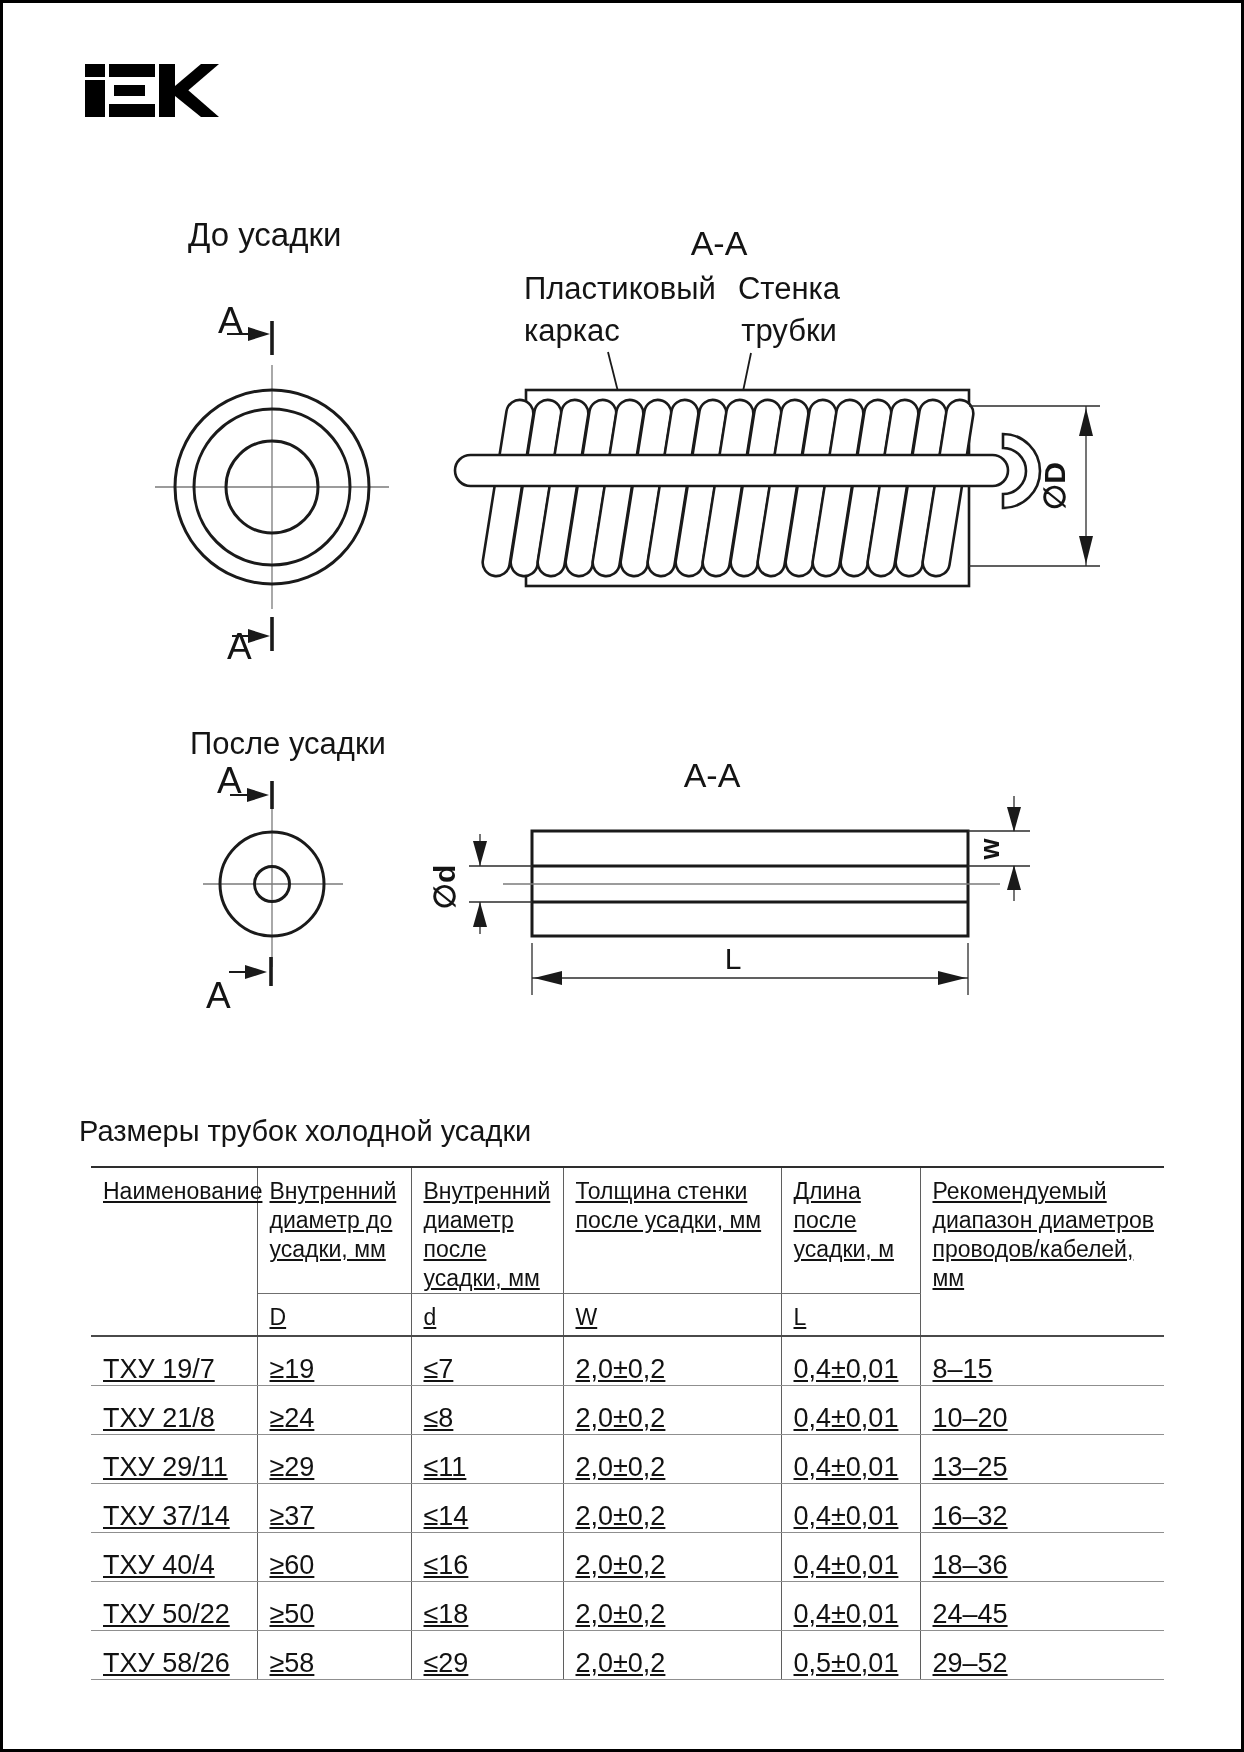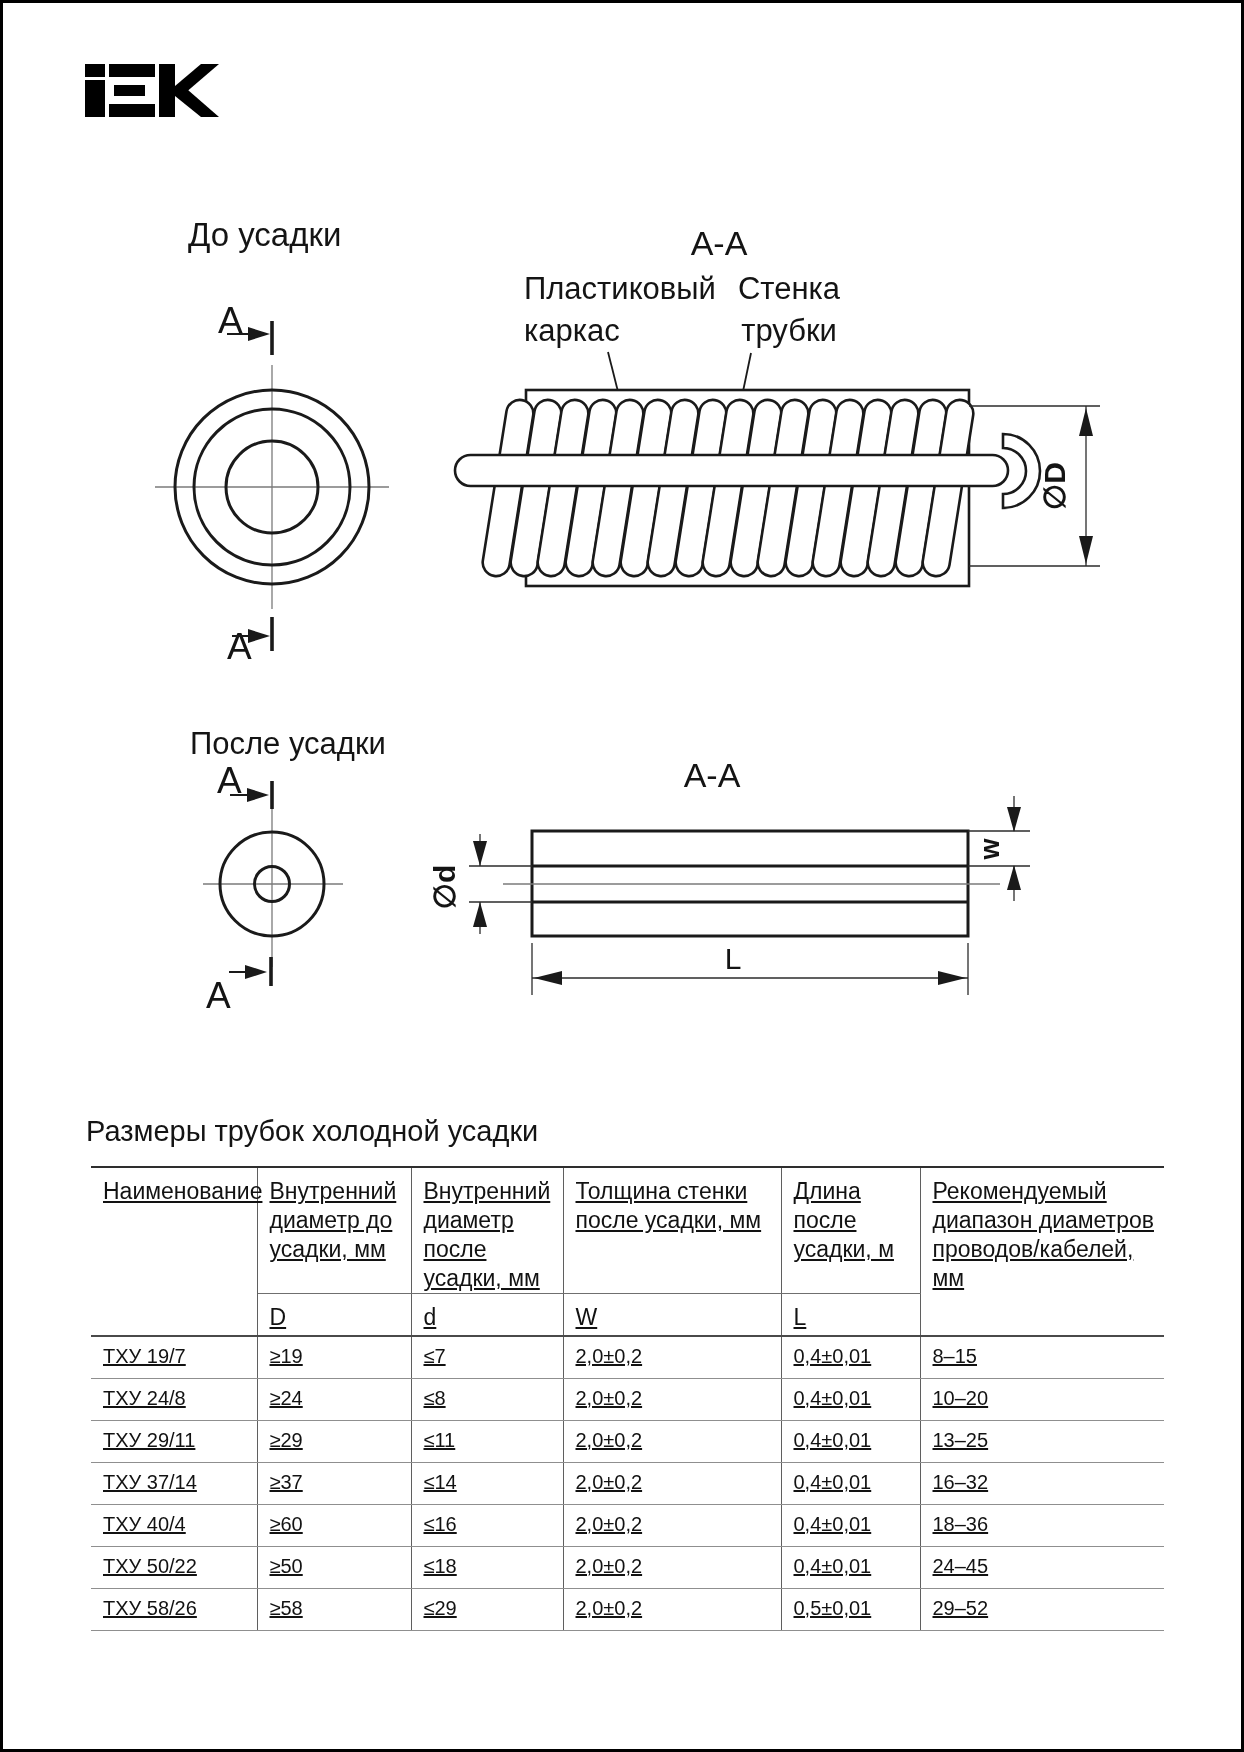--- a/index.html
+++ b/index.html
@@ -10,38 +10,38 @@
     border:3px solid #000;
     background:#fff;
     font-family:"Liberation Sans", sans-serif;
     color:#111;
     overflow:hidden;
   }
   .logo { position:absolute; left:82px; top:57px; }
   .drawing { position:absolute; left:0; top:150px; }
 
   .tbl-title {
-    position:absolute; left:83px; top:1112px;
+    position:absolute; left:76px; top:1112px;
     font-size:29px; color:#141414;
   }
   table.dims {
     position:absolute; left:88px; top:1163px;
     width:1073px;
     border-collapse:collapse;
     table-layout:fixed;
   }
   table.dims th, table.dims td {
     font-weight:normal; text-align:left; vertical-align:top;
     padding:6px 4px 0 12px;
     box-sizing:border-box;
     color:#121212;
     text-decoration:underline;
   }
   table.dims thead th { font-size:23px; line-height:1.26; padding-top:9px; }
-  table.dims tbody td { font-size:20px; padding-top:8px; }
+  table.dims tbody td { font-size:27px; padding-top:17px; }
   tr.hdr-main { height:92px; }
   tr.hdr-sub  { height:43px; }
   tbody tr    { height:42px; }
   
   tr.hdr-main > th { border-top:2.5px solid #2e2e2e; }
   th.splitcol { border-bottom:1.5px solid #6f6f6f;margin-top:16px; }      
   tr.hdr-sub > th { border-bottom:2.5px solid #4a4a4a; }
   th.span2 { border-bottom:2.5px solid #4a4a4a; }
   tbody td { border-bottom:1.7px solid #8f8f8f; }
   
@@ -256,21 +256,21 @@
     <tbody>
       <tr>
         <td class="vline">ТХУ 19/7</td>
         <td class="vline">≥19</td>
         <td class="vline">≤7</td>
         <td class="vline">2,0±0,2</td>
         <td class="vline">0,4±0,01</td>
         <td>8–15</td>
       </tr>
       <tr>
-        <td class="vline">ТХУ 24/8</td>
+        <td class="vline">ТХУ 21/8</td>
         <td class="vline">≥24</td>
         <td class="vline">≤8</td>
         <td class="vline">2,0±0,2</td>
         <td class="vline">0,4±0,01</td>
         <td>10–20</td>
       </tr>
       <tr>
         <td class="vline">ТХУ 29/11</td>
         <td class="vline">≥29</td>
         <td class="vline">≤11</td>

